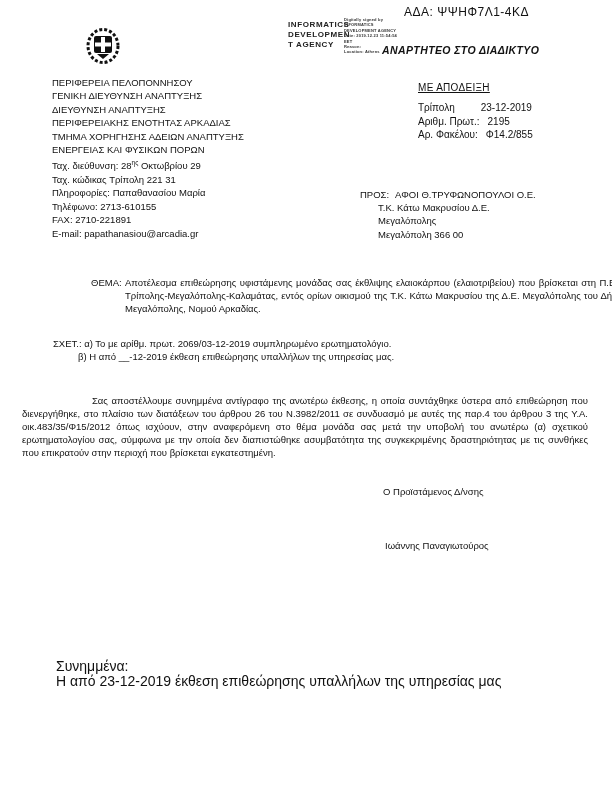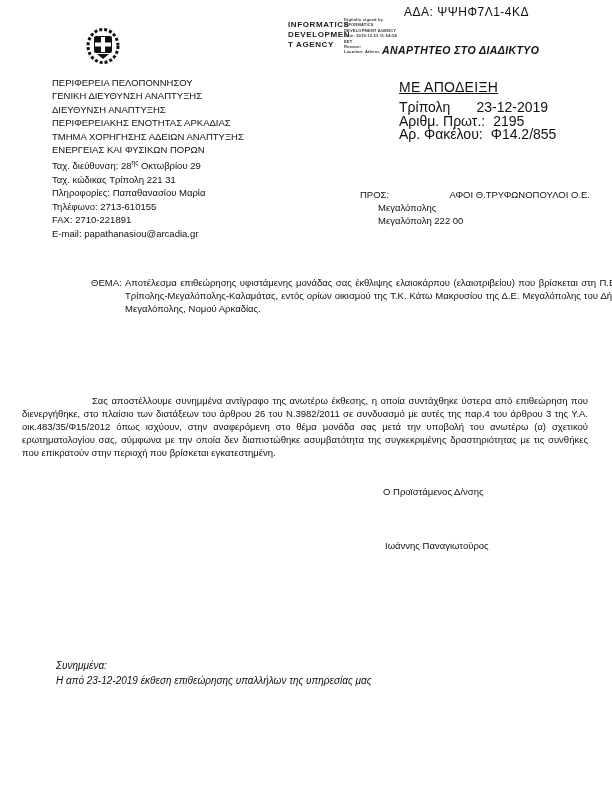--- a/index.html
+++ b/index.html
@@ -37,27 +37,27 @@
   }
 
   .emblem { top: 26px; left: 84px; }
 
   .sender {
     top: 76px; left: 52px;
     font-size: 9.5px; line-height: 13.4px; width: 250px;
   }
   .sender sup { font-size: 6.5px; }
 
-  .right-head { top: 81px; left: 399px; font-size: 14px; line-height: 13.4px; }
+  .right-head { top: 81px; left: 418px; font-size: 10px; line-height: 13.4px; }
   .delivery { text-decoration: underline; letter-spacing: 0.3px; margin-bottom: 7px; }
   .citydate .date { margin-left: 26px; margin-top: 9px; }
   .kv .v { margin-left: 8px; }
 
   .recipient { top: 188px; left: 360px; font-size: 9.5px; line-height: 13.2px; width: 230px; }
-  .recipient .r-first { display: flex; justify-content: space-between; }
+  .recipient .r-first { display: flex; }
   .recipient .r-label { margin-right: 6px; }
   .recipient .r-rest { padding-left: 18px; }
 
   .subject {
     top: 276px; left: 53px; width: 537px;
     font-size: 9.5px; line-height: 13px;
     display: flex;
     margin-left: 38px;
   }
   .subject .s-label { flex: 0 0 34px; }
@@ -68,21 +68,21 @@
 
   .body-par {
     top: 379px; left: 22px; width: 566px;
     font-size: 9.5px; line-height: 12.9px;
     text-align: justify; text-indent: 70px; margin-top: 16px;
   }
 
   .sig-title { top: 486px; left: 383px; font-size: 9.5px; }
   .sig-name  { top: 540px; left: 385px; font-size: 9.5px; }
 
-  .attachments { top: 659px; left: 56px; font-size: 10px; line-height: 14.5px; font-style: italic; }
+  .attachments { top: 659px; left: 56px; font-size: 14px; line-height: 14.5px; }
 </style>
 </head>
 <body>
 
 <div class="page">
 
   <div class="abs ada">ΑΔΑ: ΨΨΗΦ7Λ1-4ΚΔ</div>
 
   <div class="abs stamp-agency">
     <div>INFORMATICS</div>
@@ -137,29 +137,37 @@
     <div class="kv">
       <span>Αρ. Φακέλου:</span><span class="v">Φ14.2/855</span>
     </div>
   </div>
 
   <div class="abs recipient">
     <div class="r-first">
       <span class="r-label">ΠΡΟΣ:</span>
       <span>ΑΦΟΙ Θ.ΤΡΥΦΩΝΟΠΟΥΛΟΙ Ο.Ε.</span>
     </div>
+    <div class="r-rest">Τ.Κ. Κάτω Μακρυσίου Δ.Ε.</div>
     <div class="r-rest">Μεγαλόπολης</div>
-    <div class="r-rest">Μεγαλόπολη  222 00</div>
+    <div class="r-rest">Μεγαλόπολη  366 00</div>
   </div>
 
   <div class="abs subject">
     <div class="s-label">ΘΕΜΑ:</div>
     <div class="s-text">Αποτέλεσμα επιθεώρησης υφιστάμενης μονάδας σας έκθλιψης ελαιοκάρπου (ελαιοτριβείου) που βρίσκεται στη Π.Ε.Ο. Τρίπολης-Μεγαλόπολης-Καλαμάτας, εντός ορίων οικισμού της Τ.Κ. Κάτω Μακρυσίου της Δ.Ε. Μεγαλόπολης του Δήμου Μεγαλόπολης, Νομού Αρκαδίας.</div>
   </div>
 
+  <div class="abs refs">
+    <div>
+      <span>ΣΧΕΤ.:</span>
+      <span>α) Το με αρίθμ. πρωτ. 2069/03-12-2019 συμπληρωμένο ερωτηματολόγιο.</span>
+    </div>
+    <div class="ref-line2">β) Η από __-12-2019 έκθεση επιθεώρησης υπαλλήλων της υπηρεσίας μας.</div>
+  </div>
 
   <div class="abs body-par">Σας αποστέλλουμε συνημμένα αντίγραφο της ανωτέρω έκθεσης, η οποία συντάχθηκε ύστερα από επιθεώρηση που διενεργήθηκε, στο πλαίσιο των διατάξεων του άρθρου 26 του Ν.3982/2011 σε συνδυασμό με αυτές της παρ.4 του άρθρου 3 της Υ.Α. οικ.483/35/Φ15/2012 όπως ισχύουν, στην αναφερόμενη στο θέμα μονάδα σας μετά την υποβολή του ανωτέρω (α) σχετικού ερωτηματολογίου σας, σύμφωνα με την οποία δεν διαπιστώθηκε ασυμβατότητα της συγκεκριμένης δραστηριότητας με τις συνθήκες που επικρατούν στην περιοχή που βρίσκεται εγκατεστημένη.</div>
 
   <div class="abs sig-title">Ο  Προϊστάμενος Δ/νσης</div>
   <div class="abs sig-name">Ιωάννης Παναγιωτούρος</div>
 
   <div class="abs attachments">
     <div>Συνημμένα:</div>
     <div>Η από 23-12-2019 έκθεση επιθεώρησης υπαλλήλων της υπηρεσίας μας</div>
   </div>

